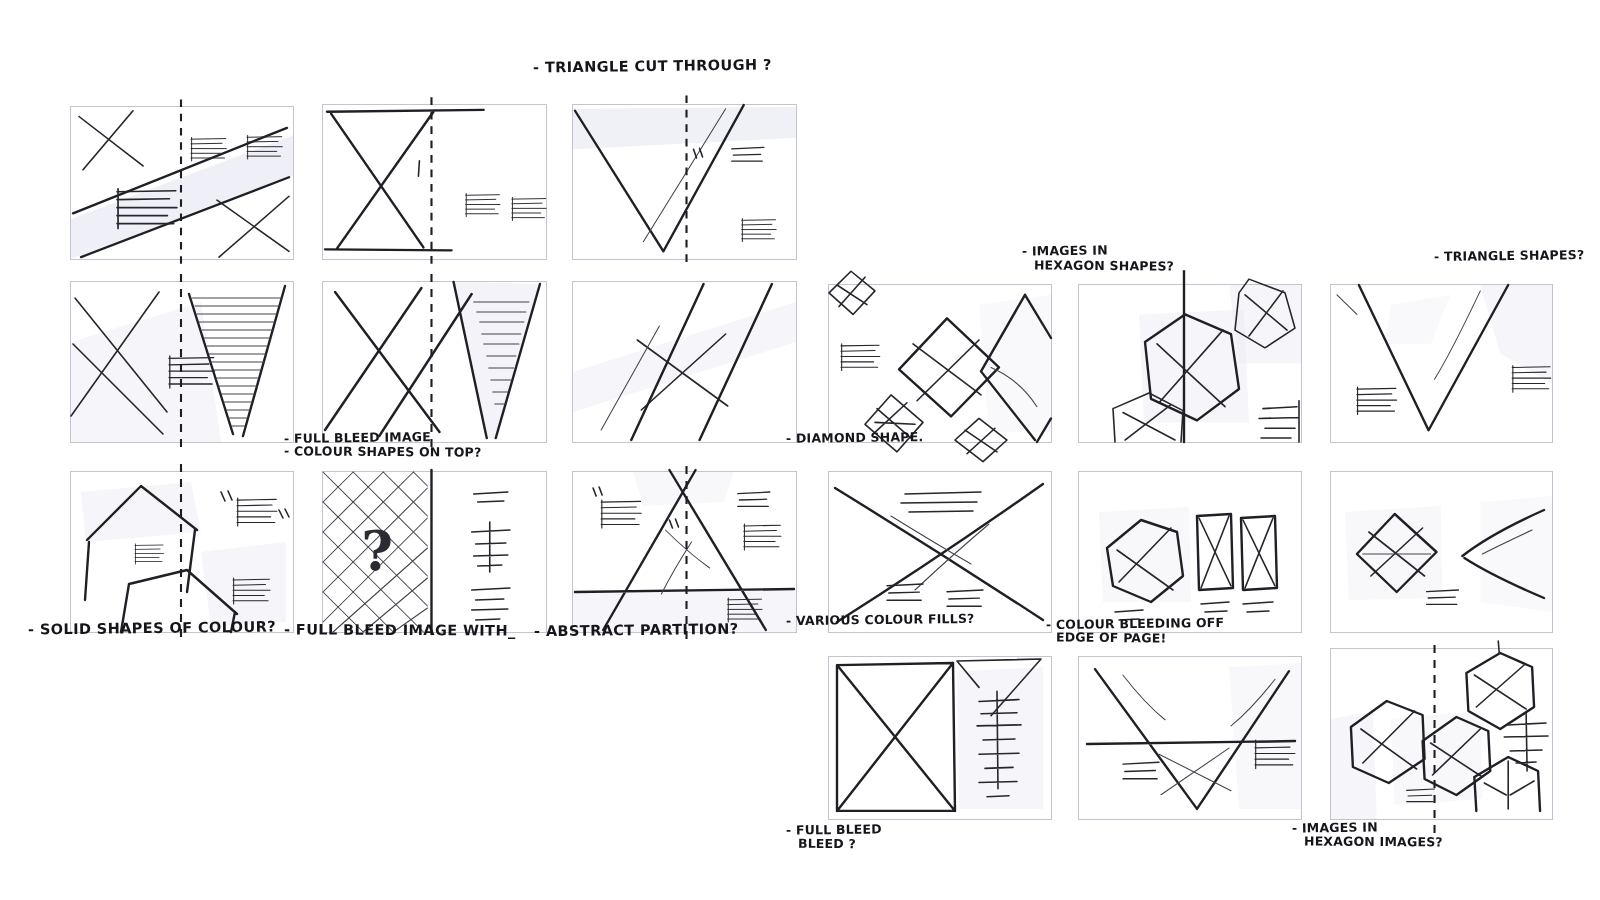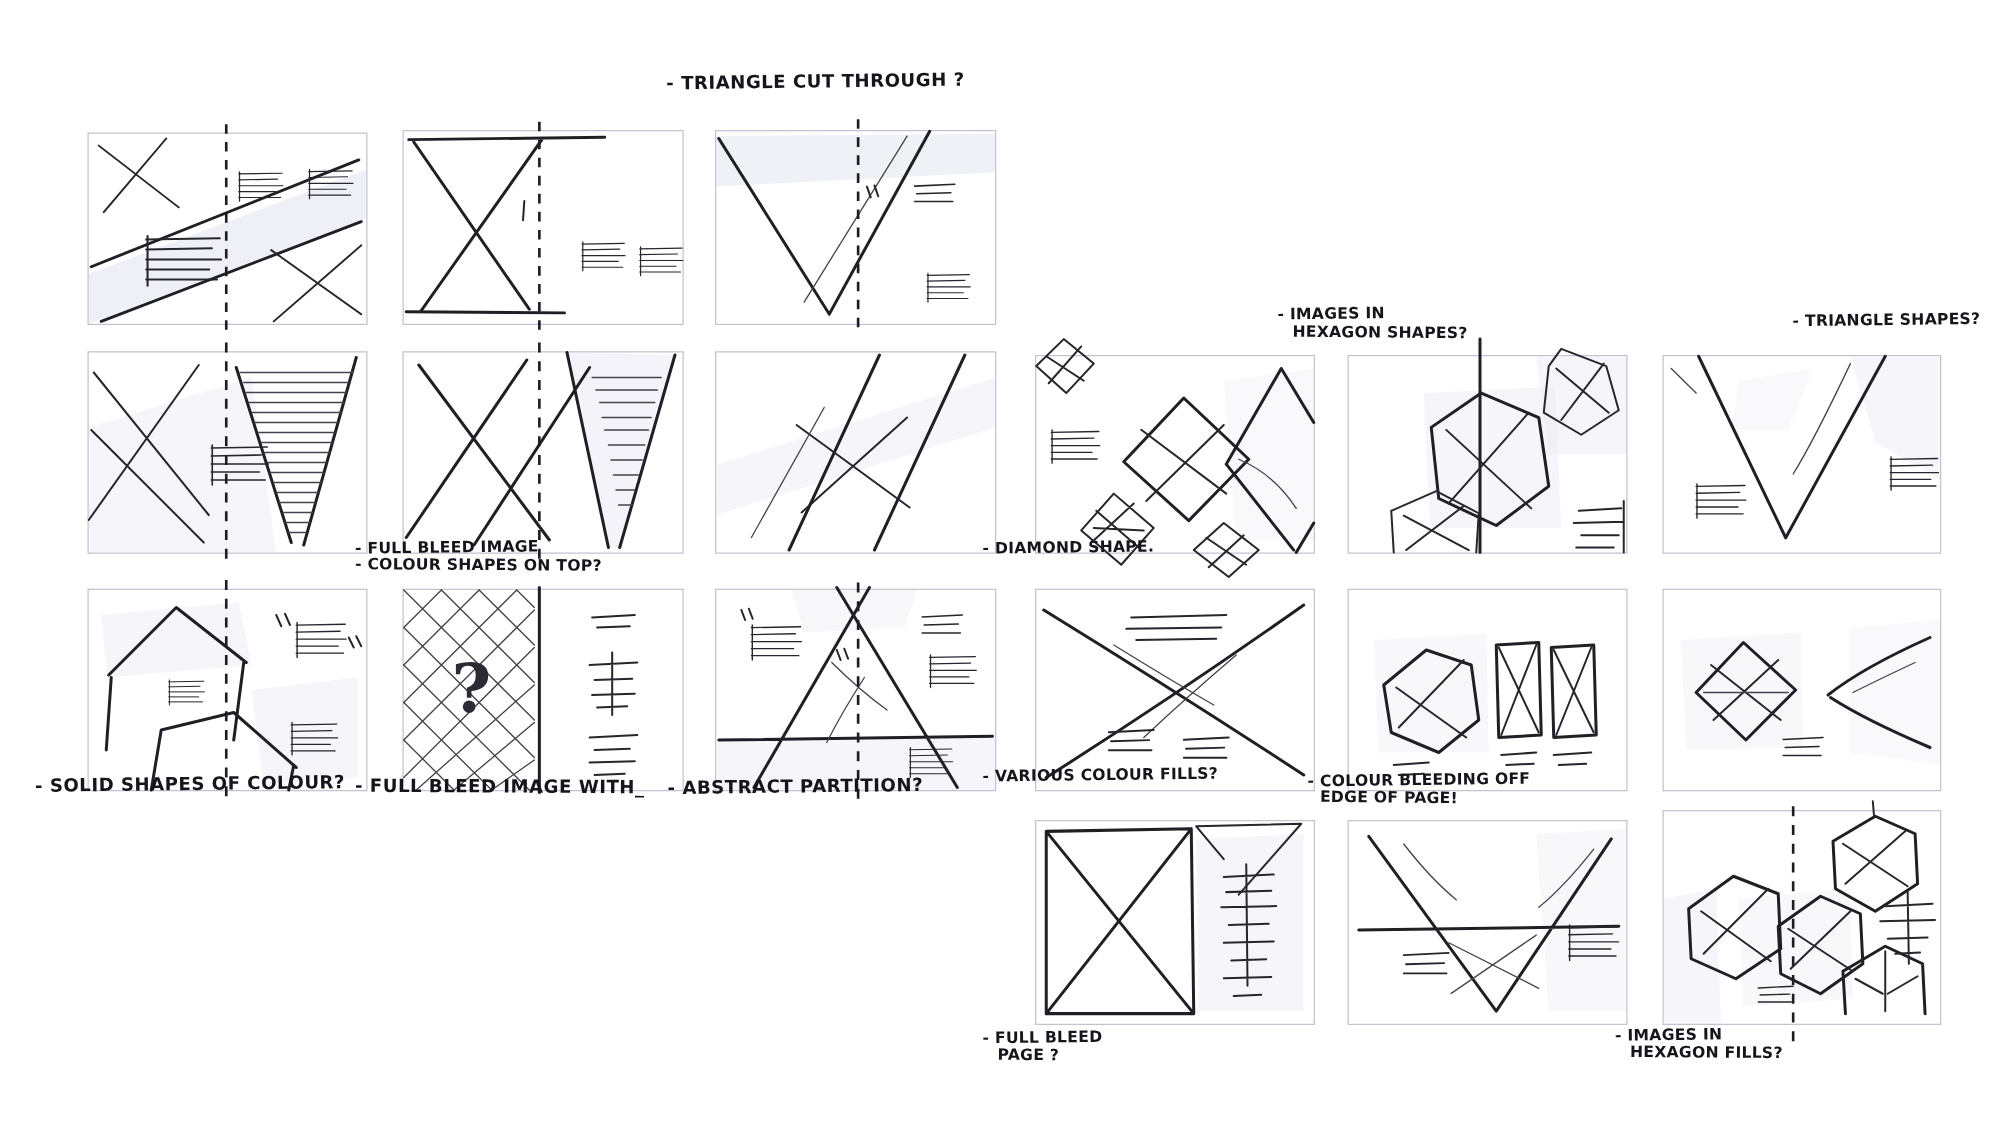--- a/index.html
+++ b/index.html
@@ -289,18 +289,18 @@
   <div class="ann sm" style="left:1034px;top:258px;transform:rotate(.5deg)">HEXAGON SHAPES?</div>
 
   <div class="ann sm" style="left:1434px;top:248px">- TRIANGLE SHAPES?</div>
 
   <div class="ann sm" style="left:786px;top:612px">- VARIOUS COLOUR FILLS?</div>
 
   <div class="ann sm" style="left:1046px;top:616px">- COLOUR BLEEDING OFF</div>
   <div class="ann sm" style="left:1056px;top:630px;transform:rotate(.6deg)">EDGE OF PAGE!</div>
 
   <div class="ann sm" style="left:786px;top:822px">- FULL BLEED</div>
-  <div class="ann sm" style="left:798px;top:836px;transform:rotate(.5deg)">PAGE ?</div>
+  <div class="ann sm" style="left:798px;top:836px;transform:rotate(.5deg)">BLEED ?</div>
 
   <div class="ann sm" style="left:1292px;top:820px">- IMAGES IN</div>
-  <div class="ann sm" style="left:1304px;top:834px;transform:rotate(.4deg)">HEXAGON FILLS?</div>
+  <div class="ann sm" style="left:1304px;top:834px;transform:rotate(.4deg)">HEXAGON IMAGES?</div>
 
 </div>
 
 </body></html>

